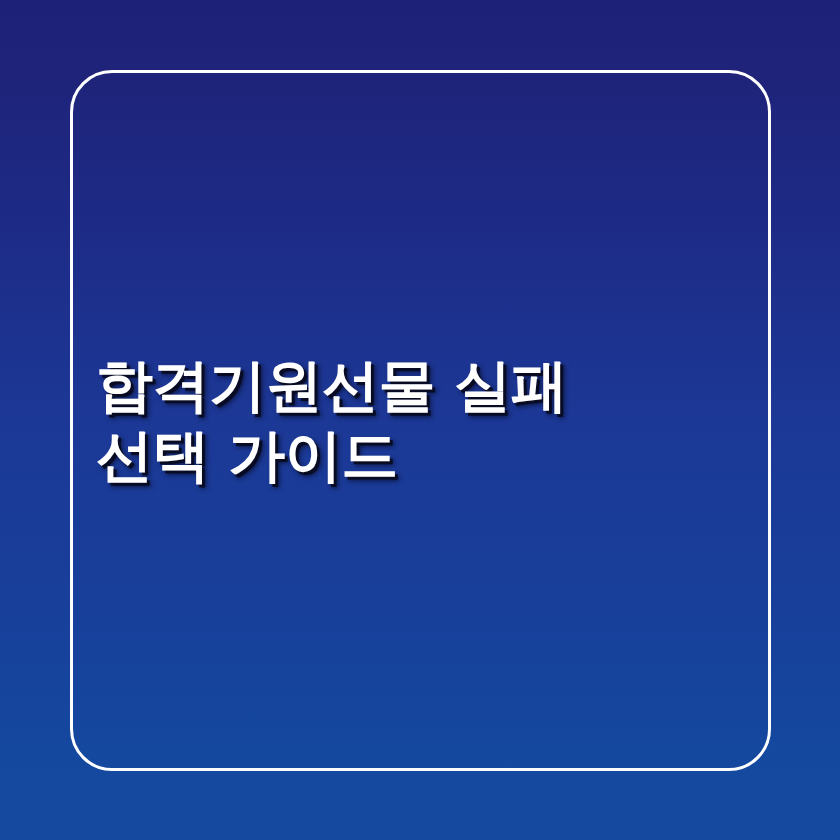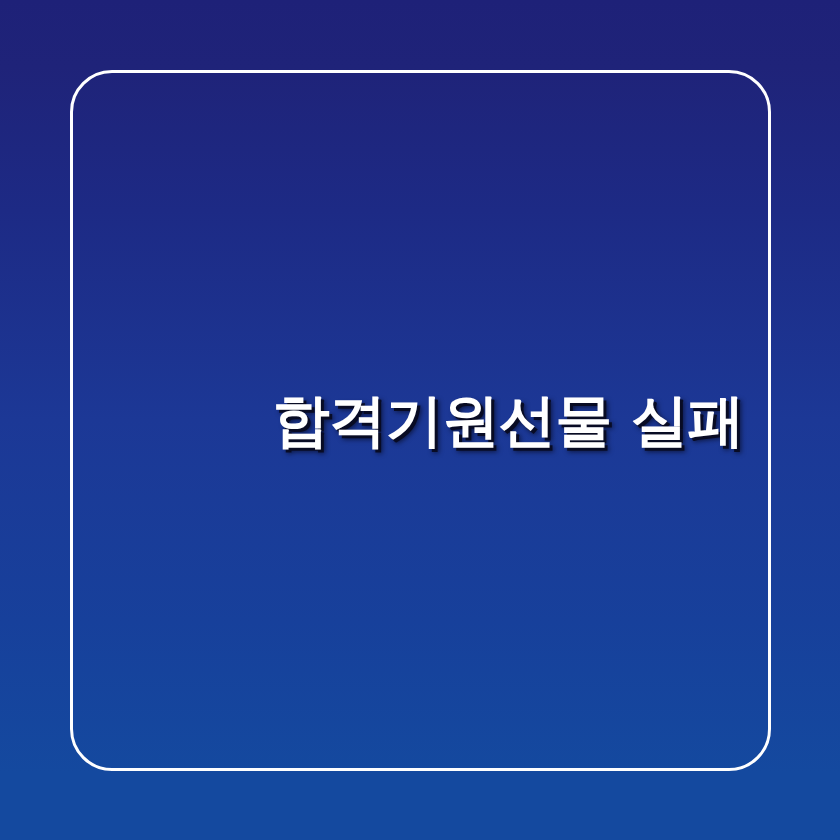--- a/index.html
+++ b/index.html
@@ -43,21 +43,21 @@
 
   
   .headline {
     position: absolute;
     left: 0;
     right: 0;
     top: 0;
     bottom: 0;
     display: flex;
     flex-direction: column;
-    align-items: flex-end;
+    align-items: flex-start;
     justify-content: center;
     text-align: center;
     padding: 0 96px;
     box-sizing: border-box;
   }
 
   .headline-line {
     display: block;
     color: #ffffff;
     font-size: 57px;
@@ -72,15 +72,16 @@
 </style>
 </head>
 <body>
 
 <div class="canvas">
 
   <div class="frame"></div>
 
   <div class="headline">
     <span class="headline-line">합격기원선물 실패</span>
+    <span class="headline-line">선택 가이드</span>
   </div>
 
 </div>
 
 </body></html>

